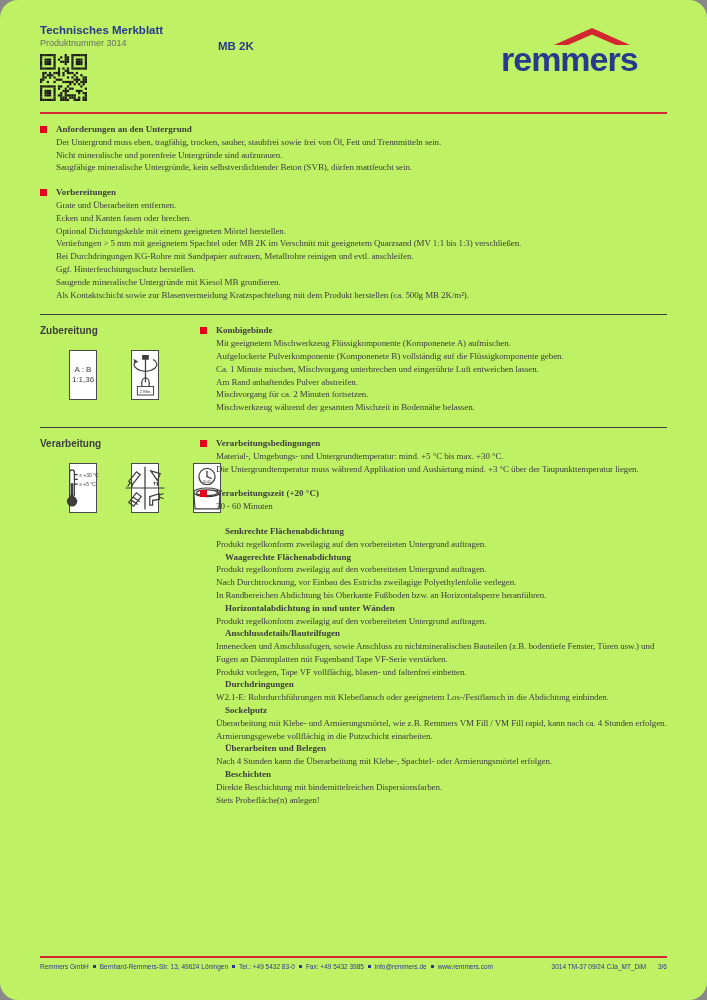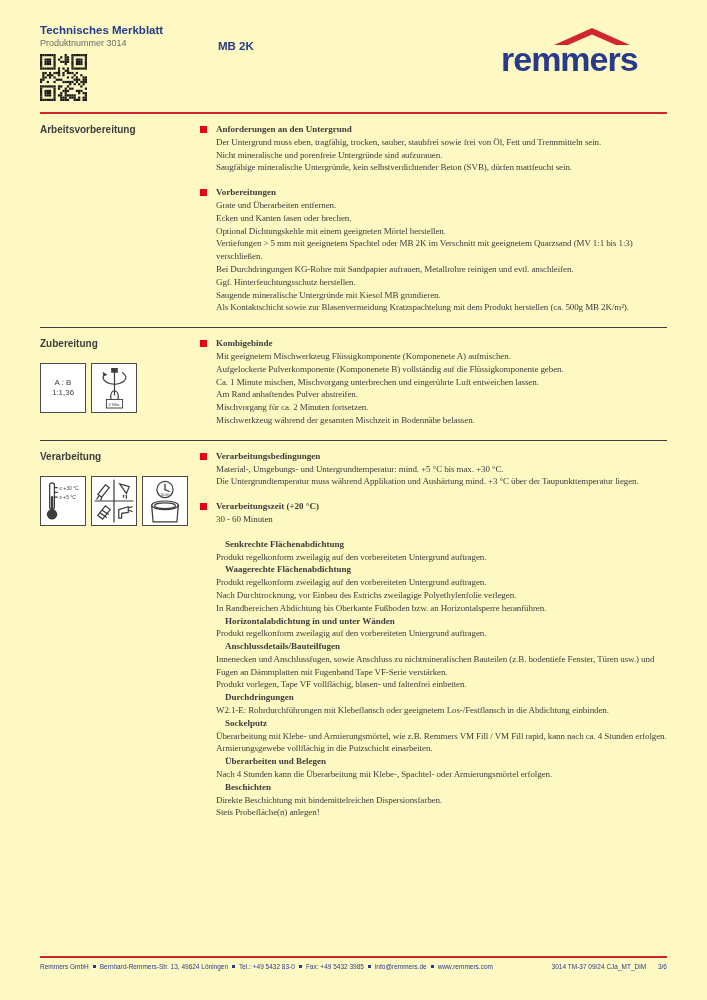--- a/index.html
+++ b/index.html
@@ -1,36 +1,36 @@
 <!DOCTYPE html>
 <html><head>
 <meta charset="utf-8">
 <style>
   html,body{margin:0;padding:0;background:#888;}
-  .page{position:relative;width:707px;height:1000px;background:#fef9c3;margin:0 auto;
-        font-family:"Liberation Sans",sans-serif;color:#3d3d3c;overflow:hidden;}
+  .page{position:relative;width:707px;height:1000px;background:#bef264;margin:0 auto;
+        font-family:"Liberation Sans",sans-serif;color:#3d3d3c;overflow:hidden;border-radius:18px;}
   
   .header{position:absolute;top:24px;left:40px;right:40px;height:88px;}
   .doc-type{font-size:11.5px;font-weight:bold;color:#283a8c;}
   .product-number{font-size:9px;color:#6b6b6a;margin-top:2px;}
   .product-code{position:absolute;left:178px;top:16px;font-size:11.5px;font-weight:bold;color:#283a8c;}
   .qr{position:absolute;left:0;top:30px;width:47px;height:47px;}
   .logo{position:absolute;right:0;top:0;width:168px;height:54px;}
   .rule{position:absolute;left:40px;right:40px;height:2px;background:#d22630;}
   .rule-top{top:112px;}
   .rule-bottom{top:956px;}
   
   .sections{position:absolute;top:114px;left:40px;right:40px;}
   .section{display:flex;padding:9px 0 13px 0;}
   .section + .section{border-top:1px solid #3d3d3c;}
   .sec-left{width:160px;flex:none;}
   .sec-title{font-size:10px;font-weight:bold;line-height:13px;}
   .icon-row{display:flex;gap:5px;margin-top:13px;}
-  .icon-box{width:46px;height:50px;border:1.5px solid #4a4a4a;background:#fff;
-            display:flex;flex-direction:column;align-items:center;justify-content:center;box-sizing:border-box;}
+  .icon-box{width:28px;height:50px;border:1.5px solid #4a4a4a;background:#fff;
+            display:flex;flex-direction:column;align-items:center;justify-content:center;box-sizing:border-box;margin-left:29px;}
   .ratio-text{font-size:8px;line-height:10px;text-align:center;color:#3d3d3c;}
   .sec-right{flex:1;min-width:0;font-family:Liberation Serif, serif;}
   .block{margin-bottom:12px;}
   .block:last-child{margin-bottom:0;}
   .block-head{display:flex;align-items:flex-start;font-size:9px;font-weight:bold;line-height:12.8px;}
   .bullet{width:7px;height:7px;background:#e2001a;margin-top:3px;flex:none;}
   .head-text{padding-left:9px;}
   .line{font-size:9px;line-height:12.8px;padding-left:16px;letter-spacing:-0.1px;}
   .block.plain{margin-bottom:0;}
   .block.plain .block-head{padding-left:16px;}
@@ -274,23 +274,20 @@
     <svg class="logo" viewBox="0 0 168 54">
       <path d="M55,21 L93,4 L131,21 L117,21 L93,10.5 L69,21 Z" fill="#d22630"></path>
       <text x="2" y="47" font-size="34" font-weight="bold" fill="#283a8c" letter-spacing="-1">remmers</text>
     </svg>
   </div>
 
   <div class="rule rule-top"></div>
 
   <div class="sections">
       <div class="section">
-        <div class="sec-left">
-          <div class="sec-title">Arbeitsvorbereitung</div>
-        </div>
         <div class="sec-right">
           <div class="block">
             <div class="block-head">
               <div class="bullet"></div>
               <div class="head-text">Anforderungen an den Untergrund</div>
             </div>
             <div class="line">Der Untergrund muss eben, tragfähig, trocken, sauber, staubfrei sowie frei von Öl, Fett und Trennmitteln sein.</div>
             <div class="line">Nicht mineralische und porenfreie Untergründe sind aufzurauen.</div>
             <div class="line">Saugfähige mineralische Untergründe, kein selbstverdichtender Beton (SVB), dürfen mattfeucht sein.</div>
           </div>

